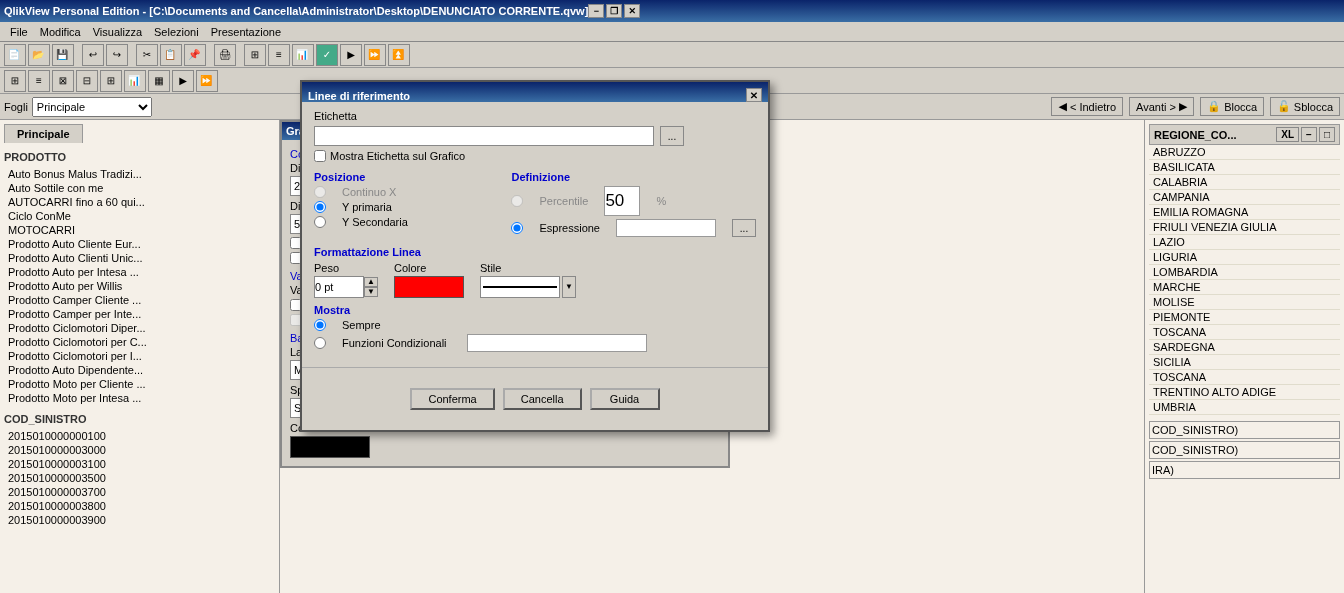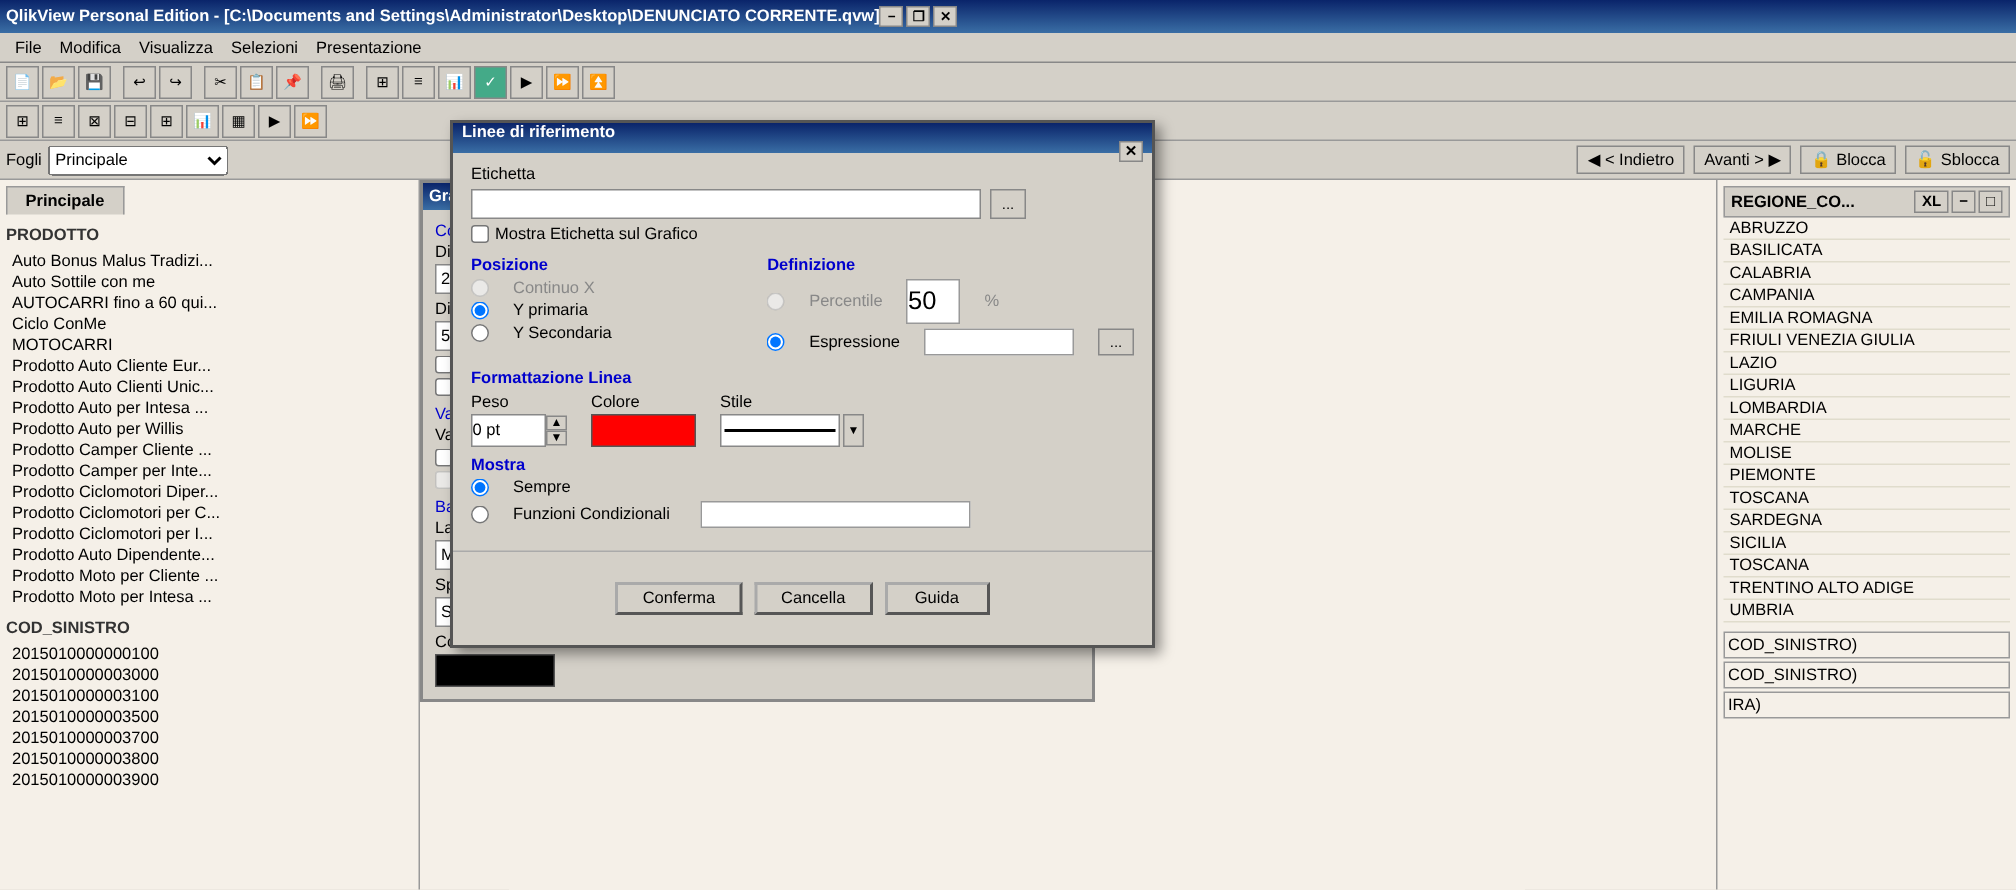--- a/index.html
+++ b/index.html
@@ -219,25 +219,24 @@
       box-shadow: 4px 4px 8px rgba(0,0,0,0.4);
       position: absolute;
       top: 80px;
       left: 300px;
     }
     .modal-titlebar {
       background: linear-gradient(to bottom, #0a246a, #3a6ea5);
       color: white;
       height: 20px;
       display: flex;
-      align-items: flex-start;
+      align-items: flex-end;
       padding: 0 6px;
       font-size: 11px;
       font-weight: bold;
-      flex-direction: column;
     }
     .modal-close-btn {
       margin-left: auto;
       width: 16px; height: 14px;
       background: #d4d0c8;
       border: 1px solid #888;
       color: black;
       font-size: 10px;
       display: flex; align-items: center; justify-content: center;
       cursor: pointer;
@@ -336,21 +335,21 @@
     .content-main {
       display: flex;
       flex: 1;
       overflow: hidden;
     }
   </style>
 </head>
 <body>
 
 <div class="title-bar">
-  <span style="font-size:11px;">QlikView Personal Edition - [C:\Documents and Settings\Administrator\Desktop\DENUNCIATO CORRENTE.qvw]</span>
+  <span style="font-size:11px;">QlikView Personal Edition - [C:\Documents and Cancella\Administrator\Desktop\DENUNCIATO CORRENTE.qvw]</span>
   <div class="title-bar-buttons">
     <div class="title-btn">−</div>
     <div class="title-btn">❐</div>
     <div class="title-btn">✕</div>
   </div>
 </div>
 
 <div class="menu-bar">
   <span class="menu-item">File</span>
   <span class="menu-item">Modifica</span>

